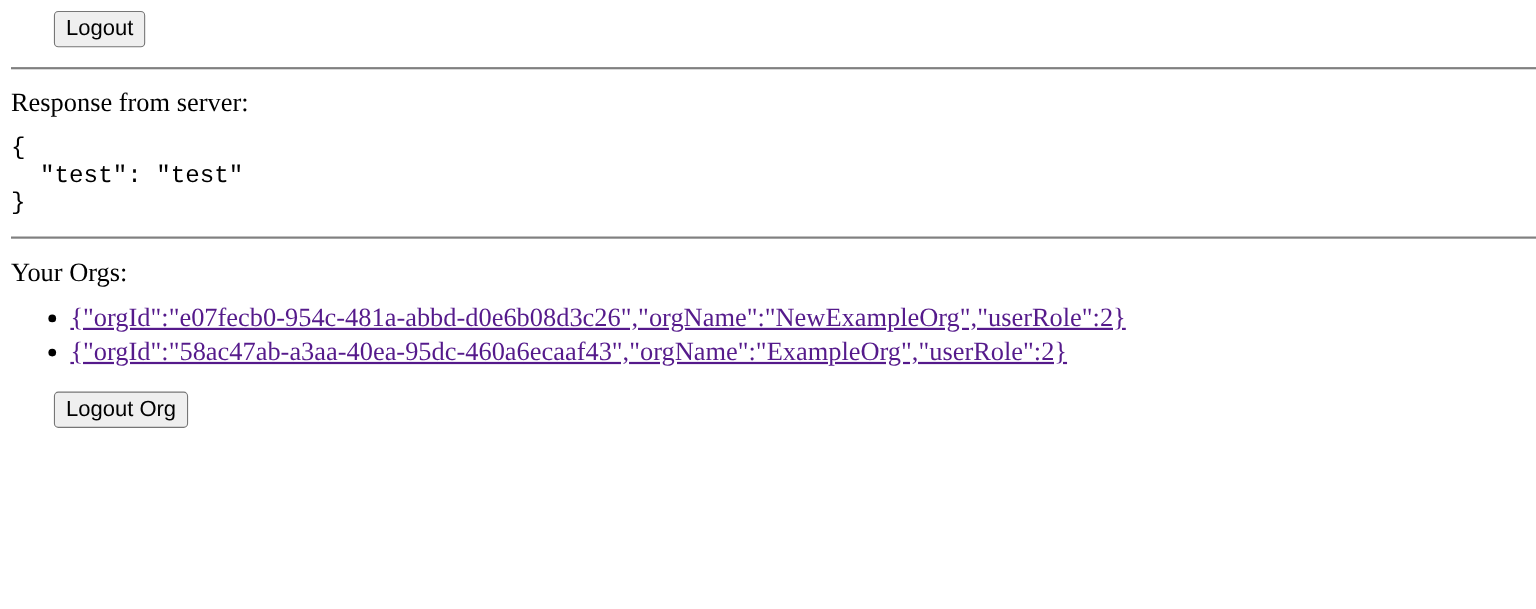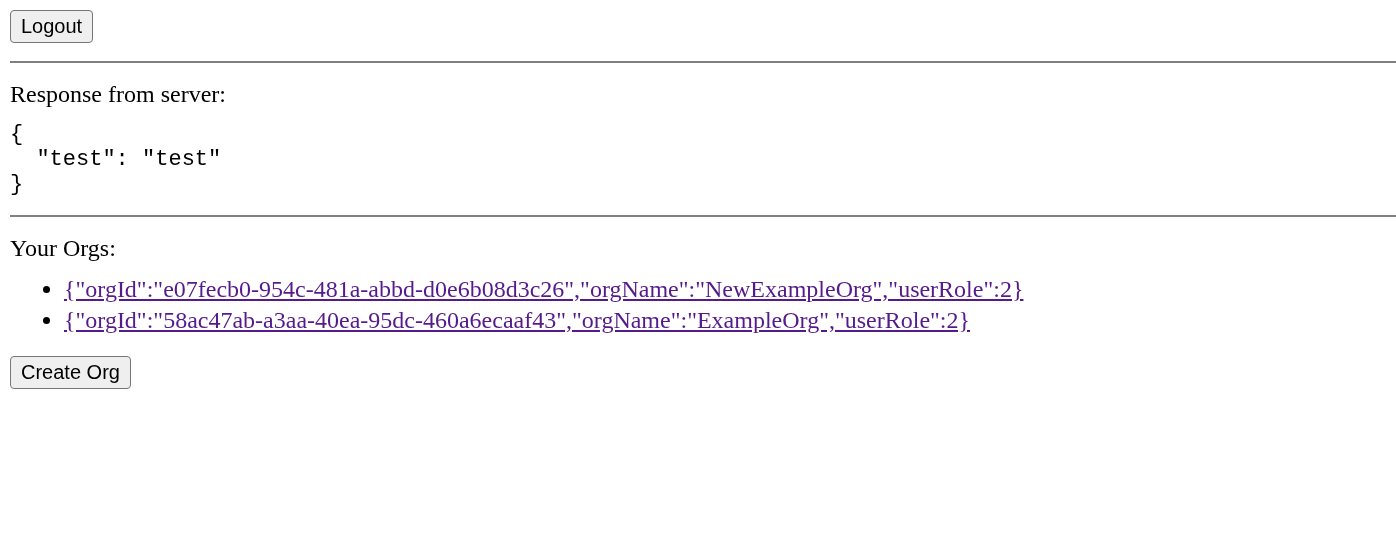--- a/index.html
+++ b/index.html
@@ -11,20 +11,21 @@
       width: 1396px;
     }
     button {
       font-family: Arial, Helvetica, sans-serif;
       font-size: 20px;
       padding: 4px 10px;
       background: #efefef;
       border: 1px solid #767676;
       border-radius: 4px;
       cursor: pointer;
+      margin-left: 39px;
     }
     hr {
       border: none;
       border-top: 2px solid #808080;
       margin: 18px 0;
     }
     .response-label {
       margin: 14px 0 14px 0;
     }
     pre {
@@ -74,14 +75,14 @@
 <ul>
   <li>
     <a href="#" class="visited-link">{"orgId":"e07fecb0-954c-481a-abbd-d0e6b08d3c26","orgName":"NewExampleOrg","userRole":2}</a>
   </li>
   <li>
     <a href="#" class="visited-link">{"orgId":"58ac47ab-a3aa-40ea-95dc-460a6ecaaf43","orgName":"ExampleOrg","userRole":2}</a>
   </li>
 </ul>
 
 <div class="create-org-wrap">
-  <button>Create Org</button>
+  <button>Logout Org</button>
 </div>
 
 </body></html>

